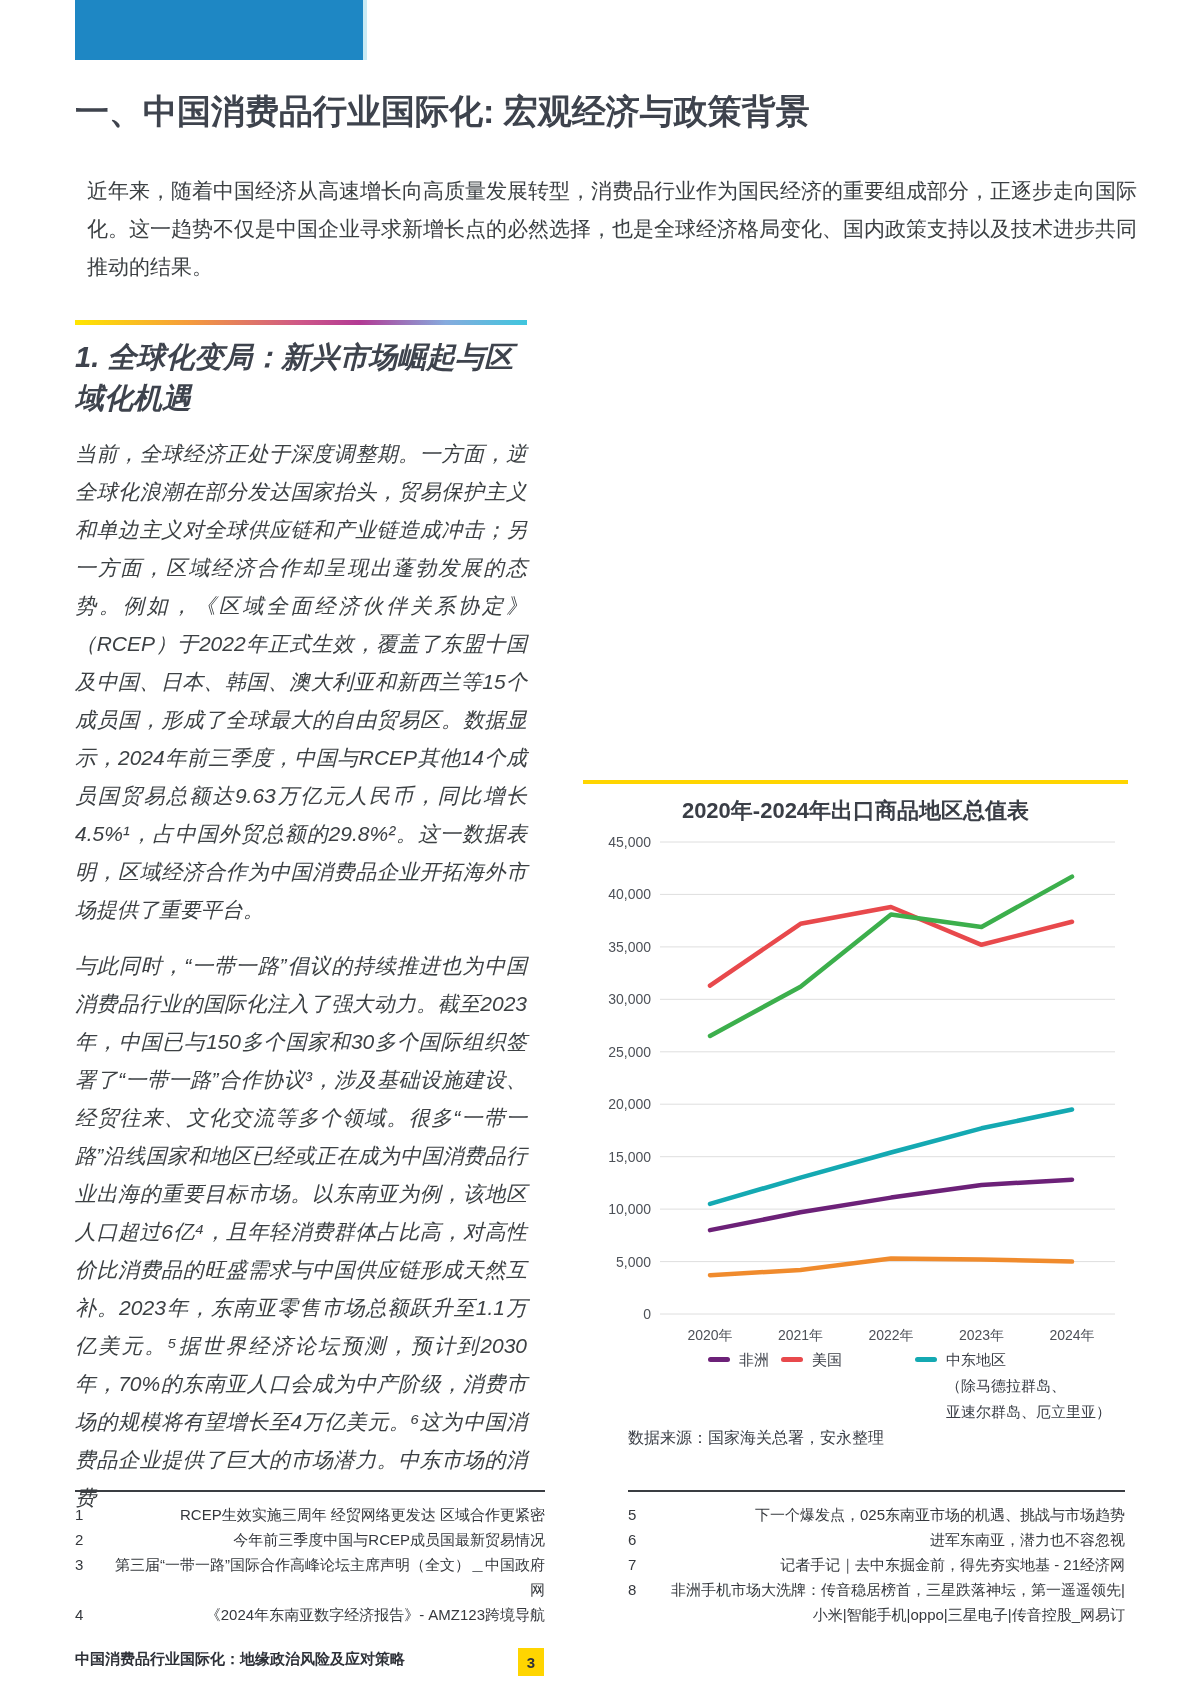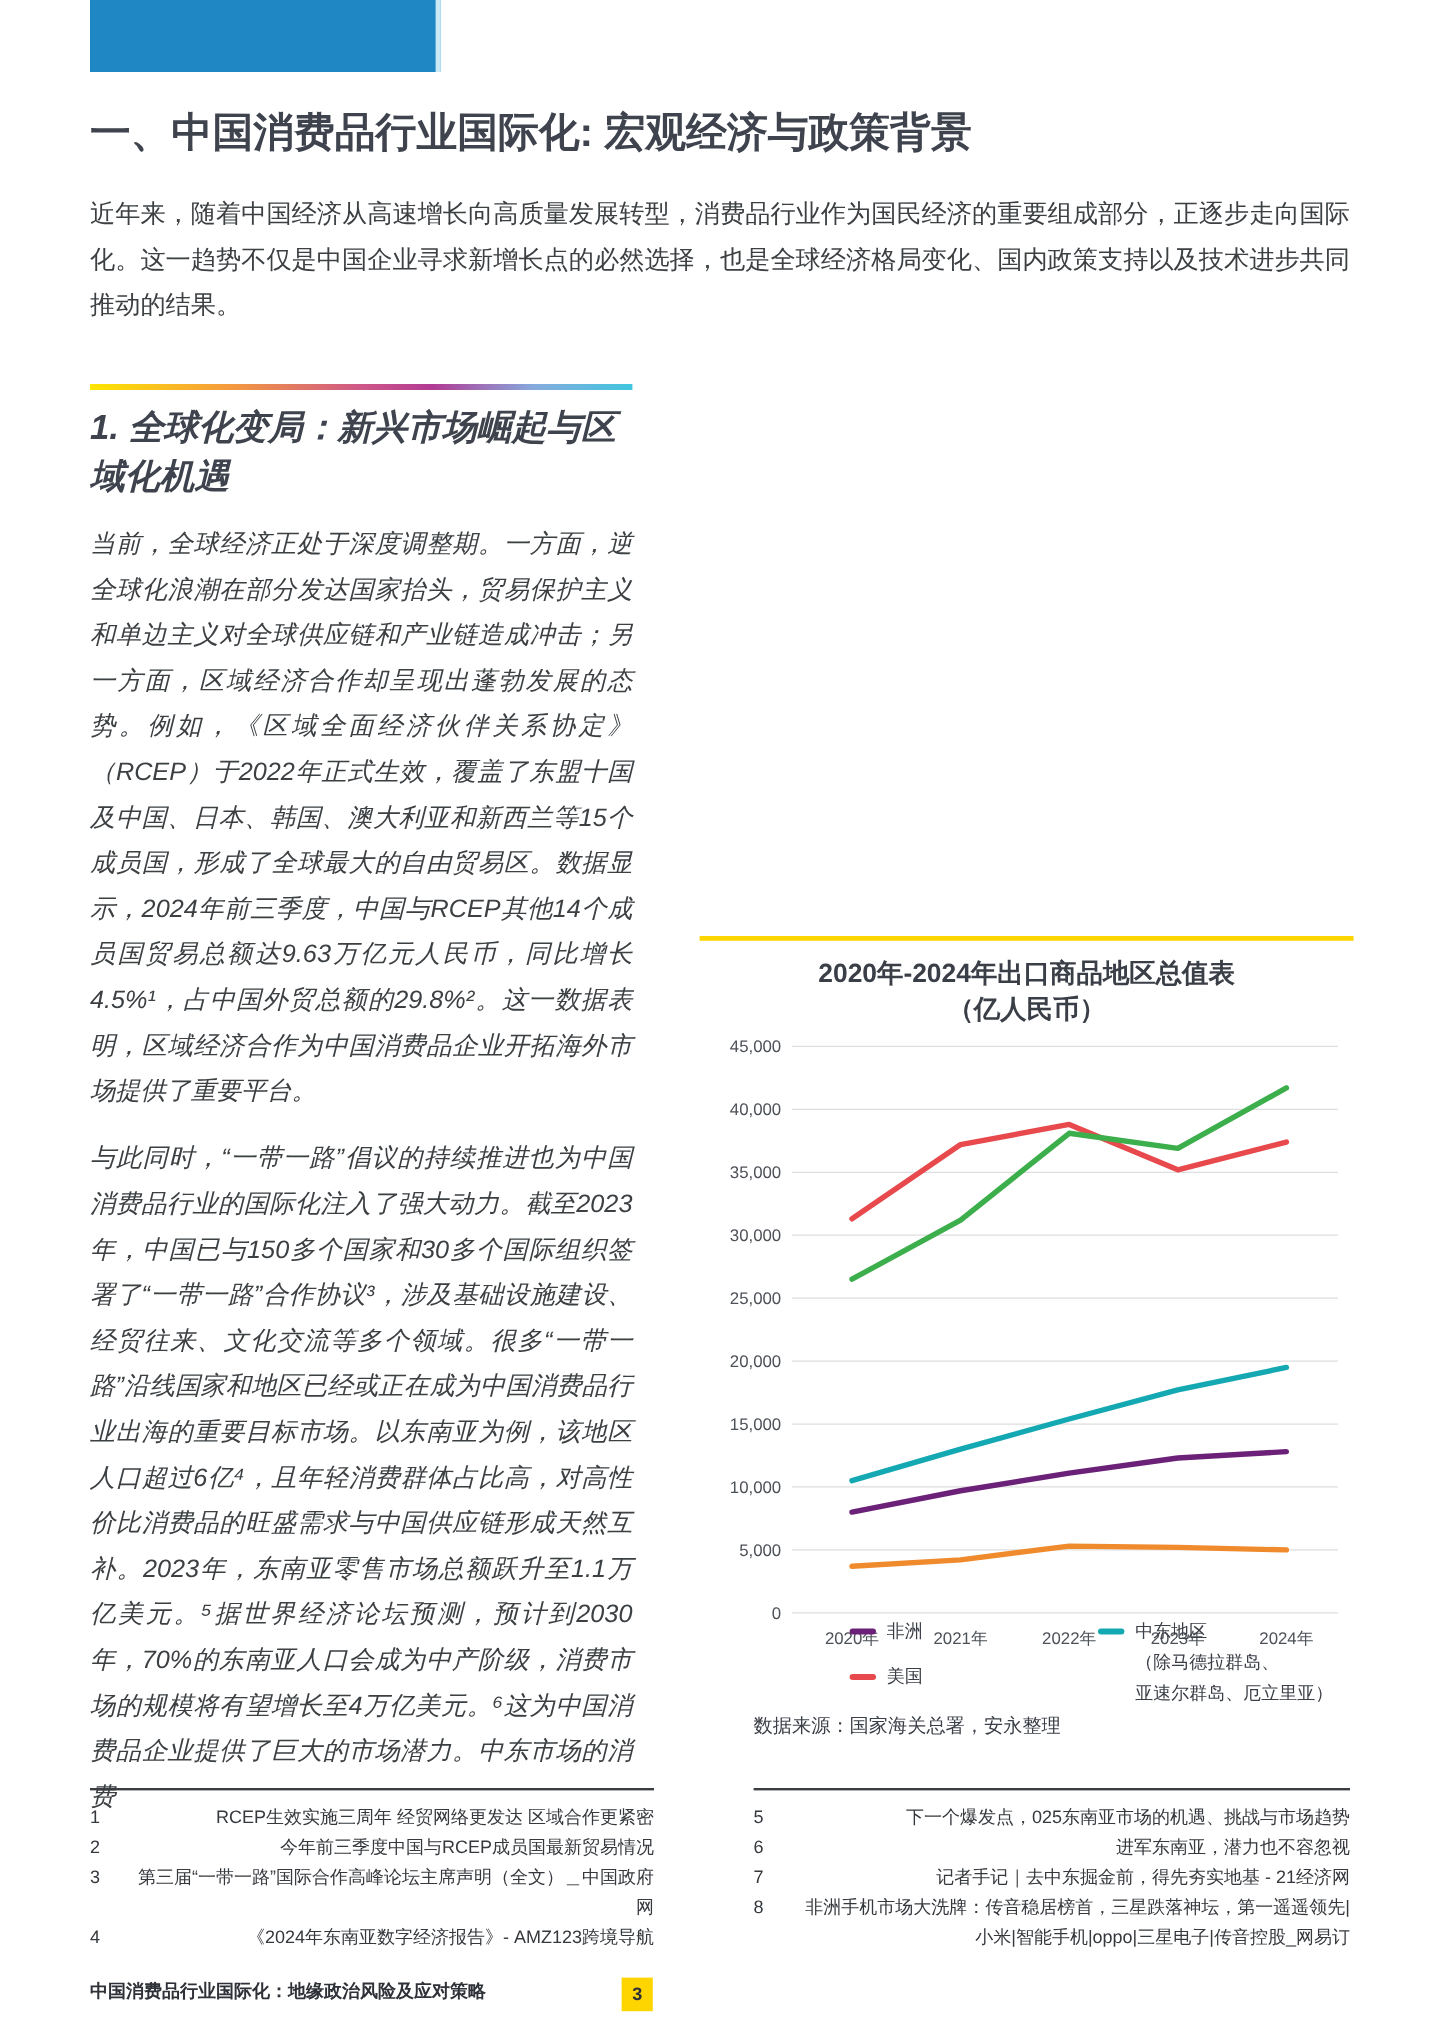--- a/index.html
+++ b/index.html
@@ -8,41 +8,41 @@
     margin:0 auto; overflow:hidden;
     font-family:"Liberation Sans","DejaVu Sans",sans-serif;
     color:#3C4043;
   }
   .brand-block { position:absolute; left:75px; top:0; width:292px; height:60px; background:#1E87C4; }
   .brand-edge { position:absolute; right:0; top:0; width:4px; height:100%; background:#C9EAF4; }
 
   .page-title { position:absolute; left:75px; top:88px; width:1050px; margin:0;
     font-size:34px; line-height:46px; font-weight:bold; color:#3E434D; }
 
-  .intro { position:absolute; left:75px; top:160px; width:1050px; margin:0;
+  .intro { position:absolute; left:75px; top:160px; width:1050px; margin:12px;
     font-size:21px; line-height:38px; text-align:justify; }
 
   .col-left  { position:absolute; left:75px;  top:300px; width:452px;font-style:italic; }
   .col-right { position:absolute; left:628px; top:292px; width:470px; }
 
   .grad-rule { height:5px; width:100%; margin-top:20px;
     background:linear-gradient(90deg,#FFE600 0%,#F59C3C 25%,#CE5788 50%,#B23A94 63%,#86ABDE 82%,#3FC6DE 100%); }
   .section-title { margin:12px 0 16px; font-size:29px; line-height:41px; font-weight:bold; color:#3E434D; }
 
   .body-p { margin:0; font-size:21px; line-height:38px; text-align:justify; }
   .body-p + .body-p { margin-top:18px; }
 
   .chart-block { position:absolute; left:583px; top:780px; width:545px; }
   .chart-topline { height:4px; background:#FFD500; }
   .chart-title { margin-top:12px; text-align:center; font-size:22px; font-weight:bold; line-height:30px; color:#3A3E46; }
   .chart-subtitle { text-align:center; font-size:22px; font-weight:bold; line-height:30px; color:#3A3E46; }
   #chart-svg { display:block; margin-top:2px; }
 
   .legend { position:absolute; left:583px; top:1347px; width:545px; height:95px; }
-  .legend-col { position:absolute; top:0; display:flex; flex-direction:column; gap:12px; }
+  .legend-col { position:absolute; top:0; display:flex; flex-direction:row; gap:12px; }
   .legend-col.c1 { left:125px; } .legend-col.c2 { left:197px; } .legend-col.c3 { left:332px; }
   .legend-item { display:flex; align-items:flex-start; }
   .legend-swatch { width:22px; height:5px; border-radius:2.5px; margin:10px 9px 0 0; flex:none; }
   .legend-label { font-size:15px; line-height:26px; color:#3A3E46; white-space:pre-line; }
 
   .source { position:absolute; left:628px; top:1428px; font-size:16px; color:#3A3E46; }
 
   .footnotes { position:absolute; top:1490px; font-size:15px; line-height:25px; color:#35383D; }
   .fn-left  { left:75px;  width:470px; }
   .fn-right { left:628px; width:497px; }
@@ -72,21 +72,20 @@
     <div class="grad-rule"></div>
     <h2 class="section-title">1. 全球化变局：新兴市场崛起与区域化机遇</h2>
     <p class="body-p">当前，全球经济正处于深度调整期。一方面，逆全球化浪潮在部分发达国家抬头，贸易保护主义和单边主义对全球供应链和产业链造成冲击；另一方面，区域经济合作却呈现出蓬勃发展的态势。例如，《区域全面经济伙伴关系协定》（RCEP）于2022年正式生效，覆盖了东盟十国及中国、日本、韩国、澳大利亚和新西兰等15个成员国，形成了全球最大的自由贸易区。数据显示，2024年前三季度，中国与RCEP其他14个成员国贸易总额达9.63万亿元人民币，同比增长4.5%¹，占中国外贸总额的29.8%²。这一数据表明，区域经济合作为中国消费品企业开拓海外市场提供了重要平台。</p>
     <p class="body-p">与此同时，“一带一路”倡议的持续推进也为中国消费品行业的国际化注入了强大动力。截至2023年，中国已与150多个国家和30多个国际组织签署了“一带一路”合作协议³，涉及基础设施建设、经贸往来、文化交流等多个领域。很多“一带一路”沿线国家和地区已经或正在成为中国消费品行业出海的重要目标市场。以东南亚为例，该地区人口超过6亿⁴，且年轻消费群体占比高，对高性价比消费品的旺盛需求与中国供应链形成天然互补。2023年，东南亚零售市场总额跃升至1.1万亿美元。⁵据世界经济论坛预测，预计到2030年，70%的东南亚人口会成为中产阶级，消费市场的规模将有望增长至4万亿美元。⁶这为中国消费品企业提供了巨大的市场潜力。中东市场的消费</p>
   </div>
 
 
   <div class="chart-block">
     <div class="chart-topline"></div>
     <div class="chart-title">2020年-2024年出口商品地区总值表</div>
-    <div class="chart-subtitle">（亿人民币）</div>
     <svg id="chart-svg" xmlns="http://www.w3.org/2000/svg" width="545" height="540">
         <line x1="77" x2="532" y1="486.0" y2="486.0" stroke="#DEDEDE" stroke-width="1"></line>
         <text x="68" y="491.0" text-anchor="end" font-size="14" fill="#4D5158">0</text>
         <line x1="77" x2="532" y1="433.6" y2="433.6" stroke="#DEDEDE" stroke-width="1"></line>
         <text x="68" y="438.6" text-anchor="end" font-size="14" fill="#4D5158">5,000</text>
         <line x1="77" x2="532" y1="381.1" y2="381.1" stroke="#DEDEDE" stroke-width="1"></line>
         <text x="68" y="386.1" text-anchor="end" font-size="14" fill="#4D5158">10,000</text>
         <line x1="77" x2="532" y1="328.7" y2="328.7" stroke="#DEDEDE" stroke-width="1"></line>
         <text x="68" y="333.7" text-anchor="end" font-size="14" fill="#4D5158">15,000</text>
         <line x1="77" x2="532" y1="276.2" y2="276.2" stroke="#DEDEDE" stroke-width="1"></line>

